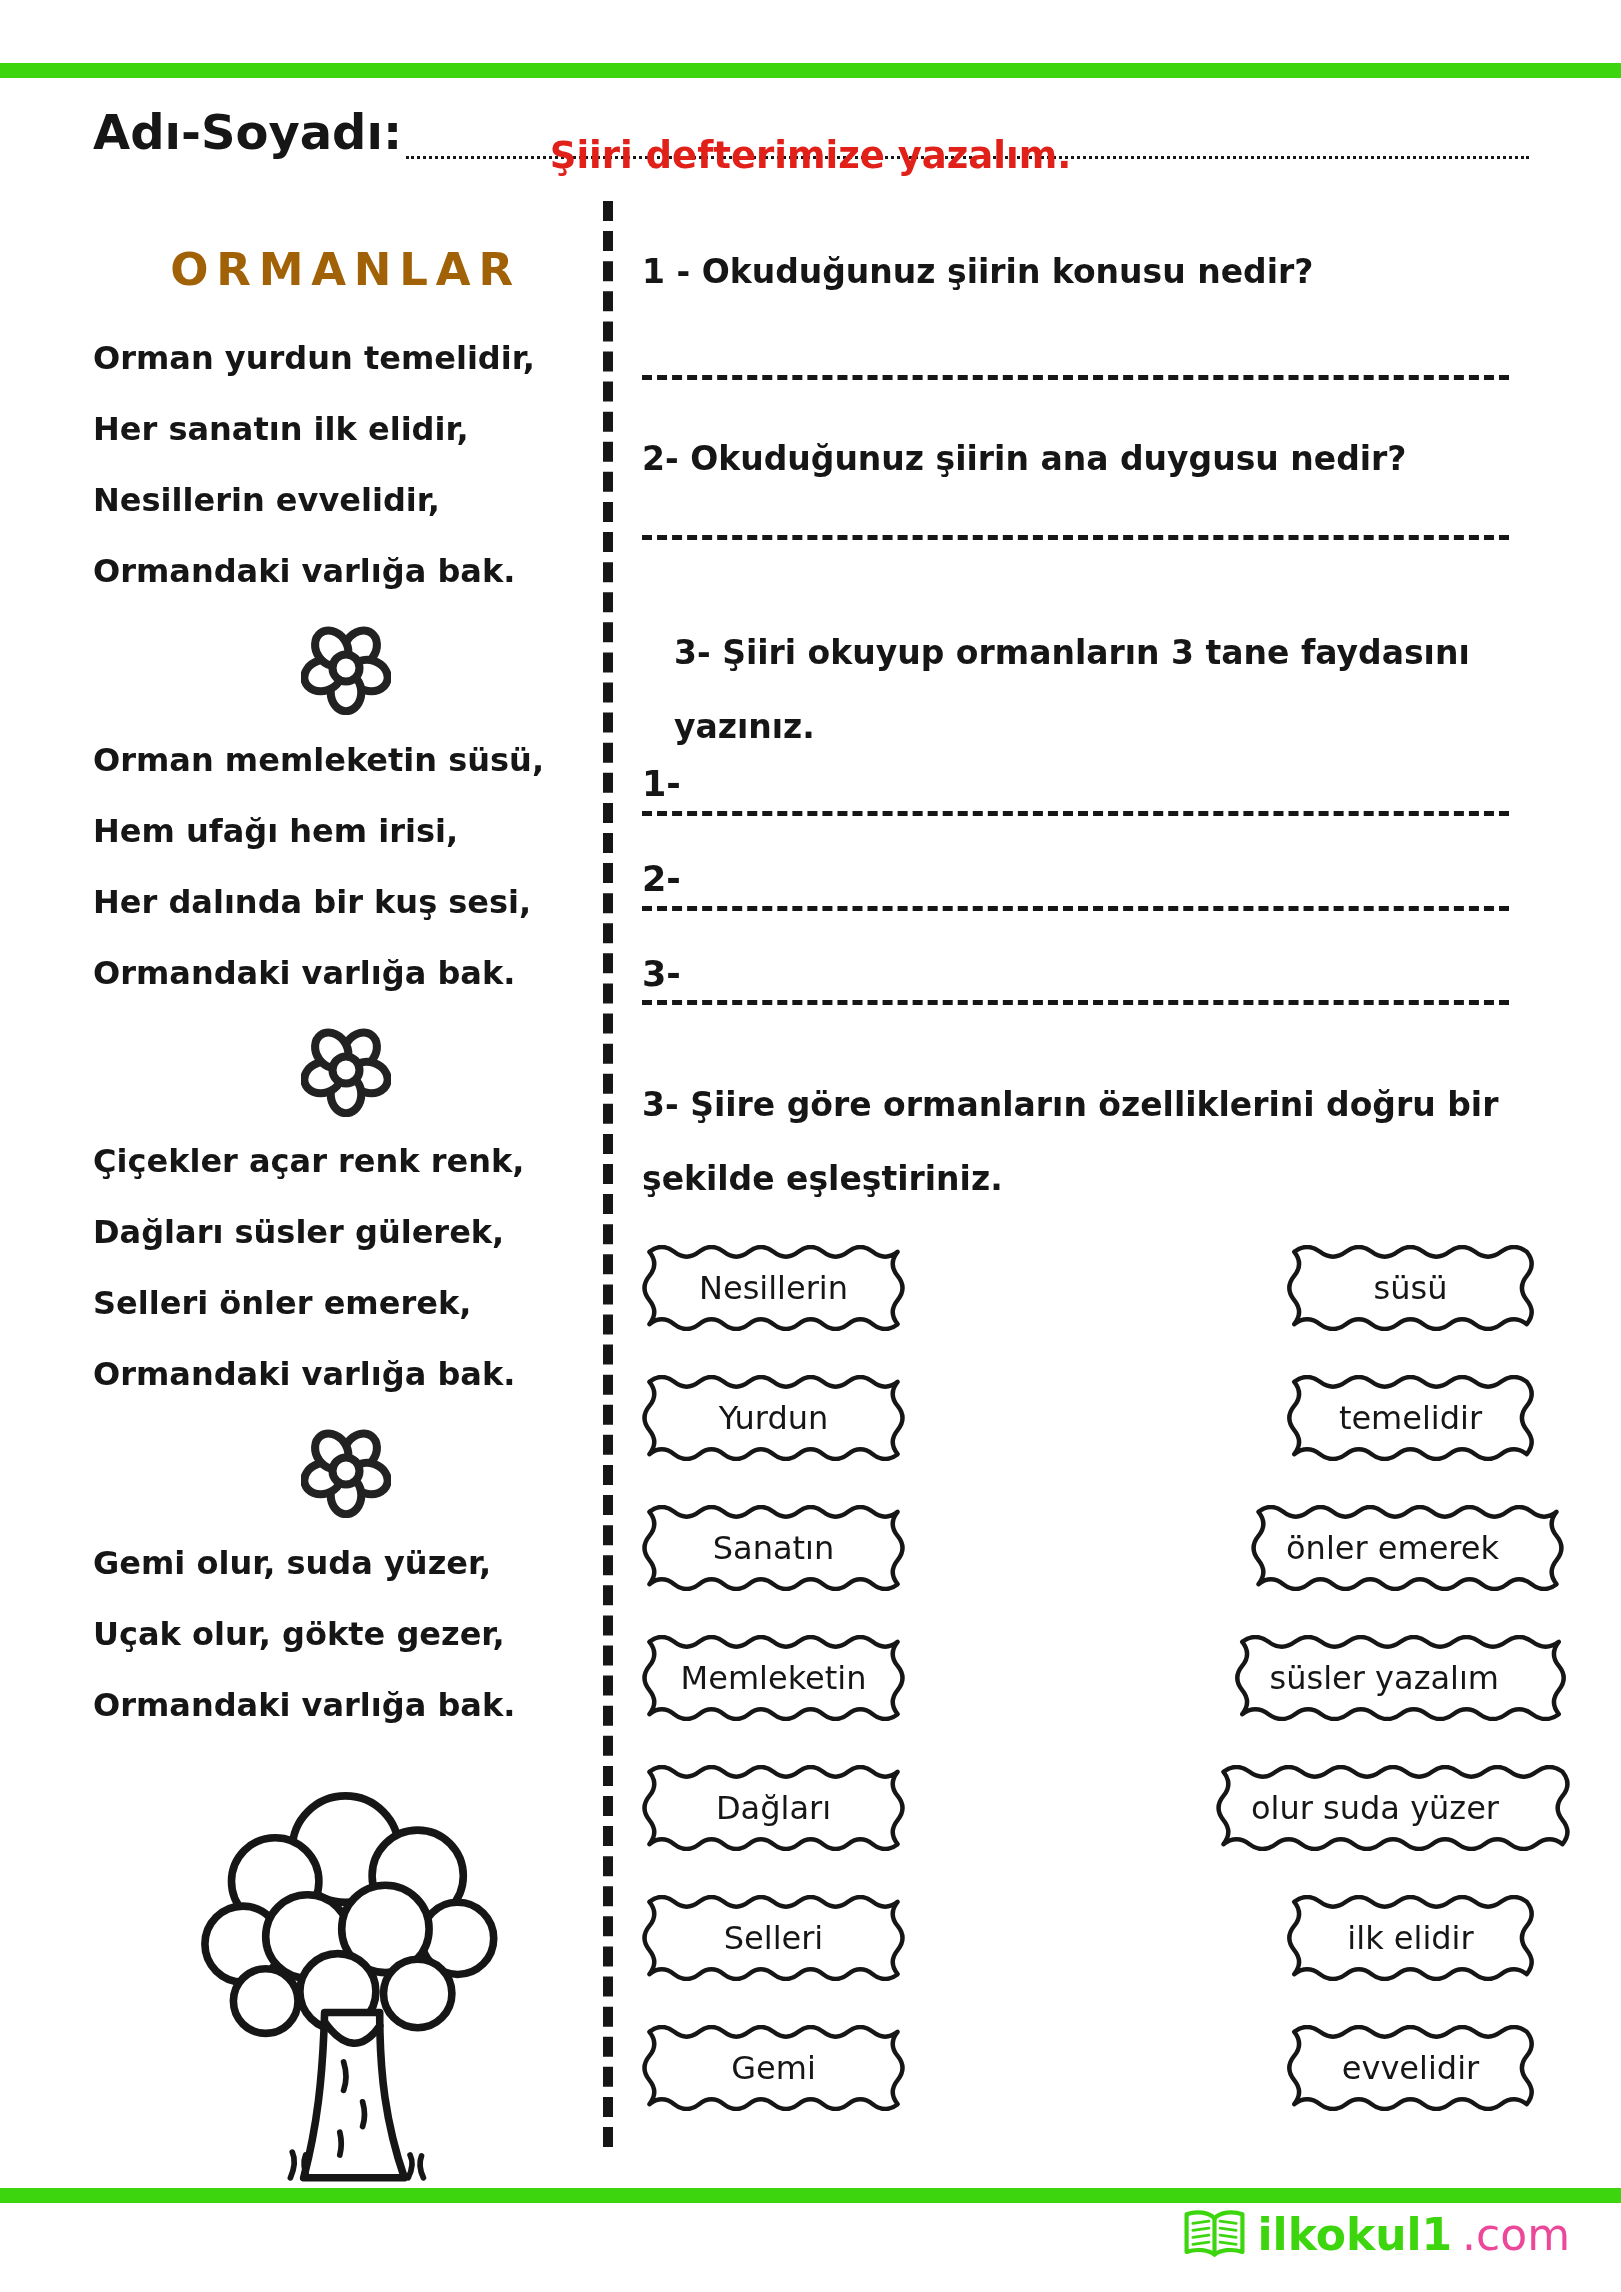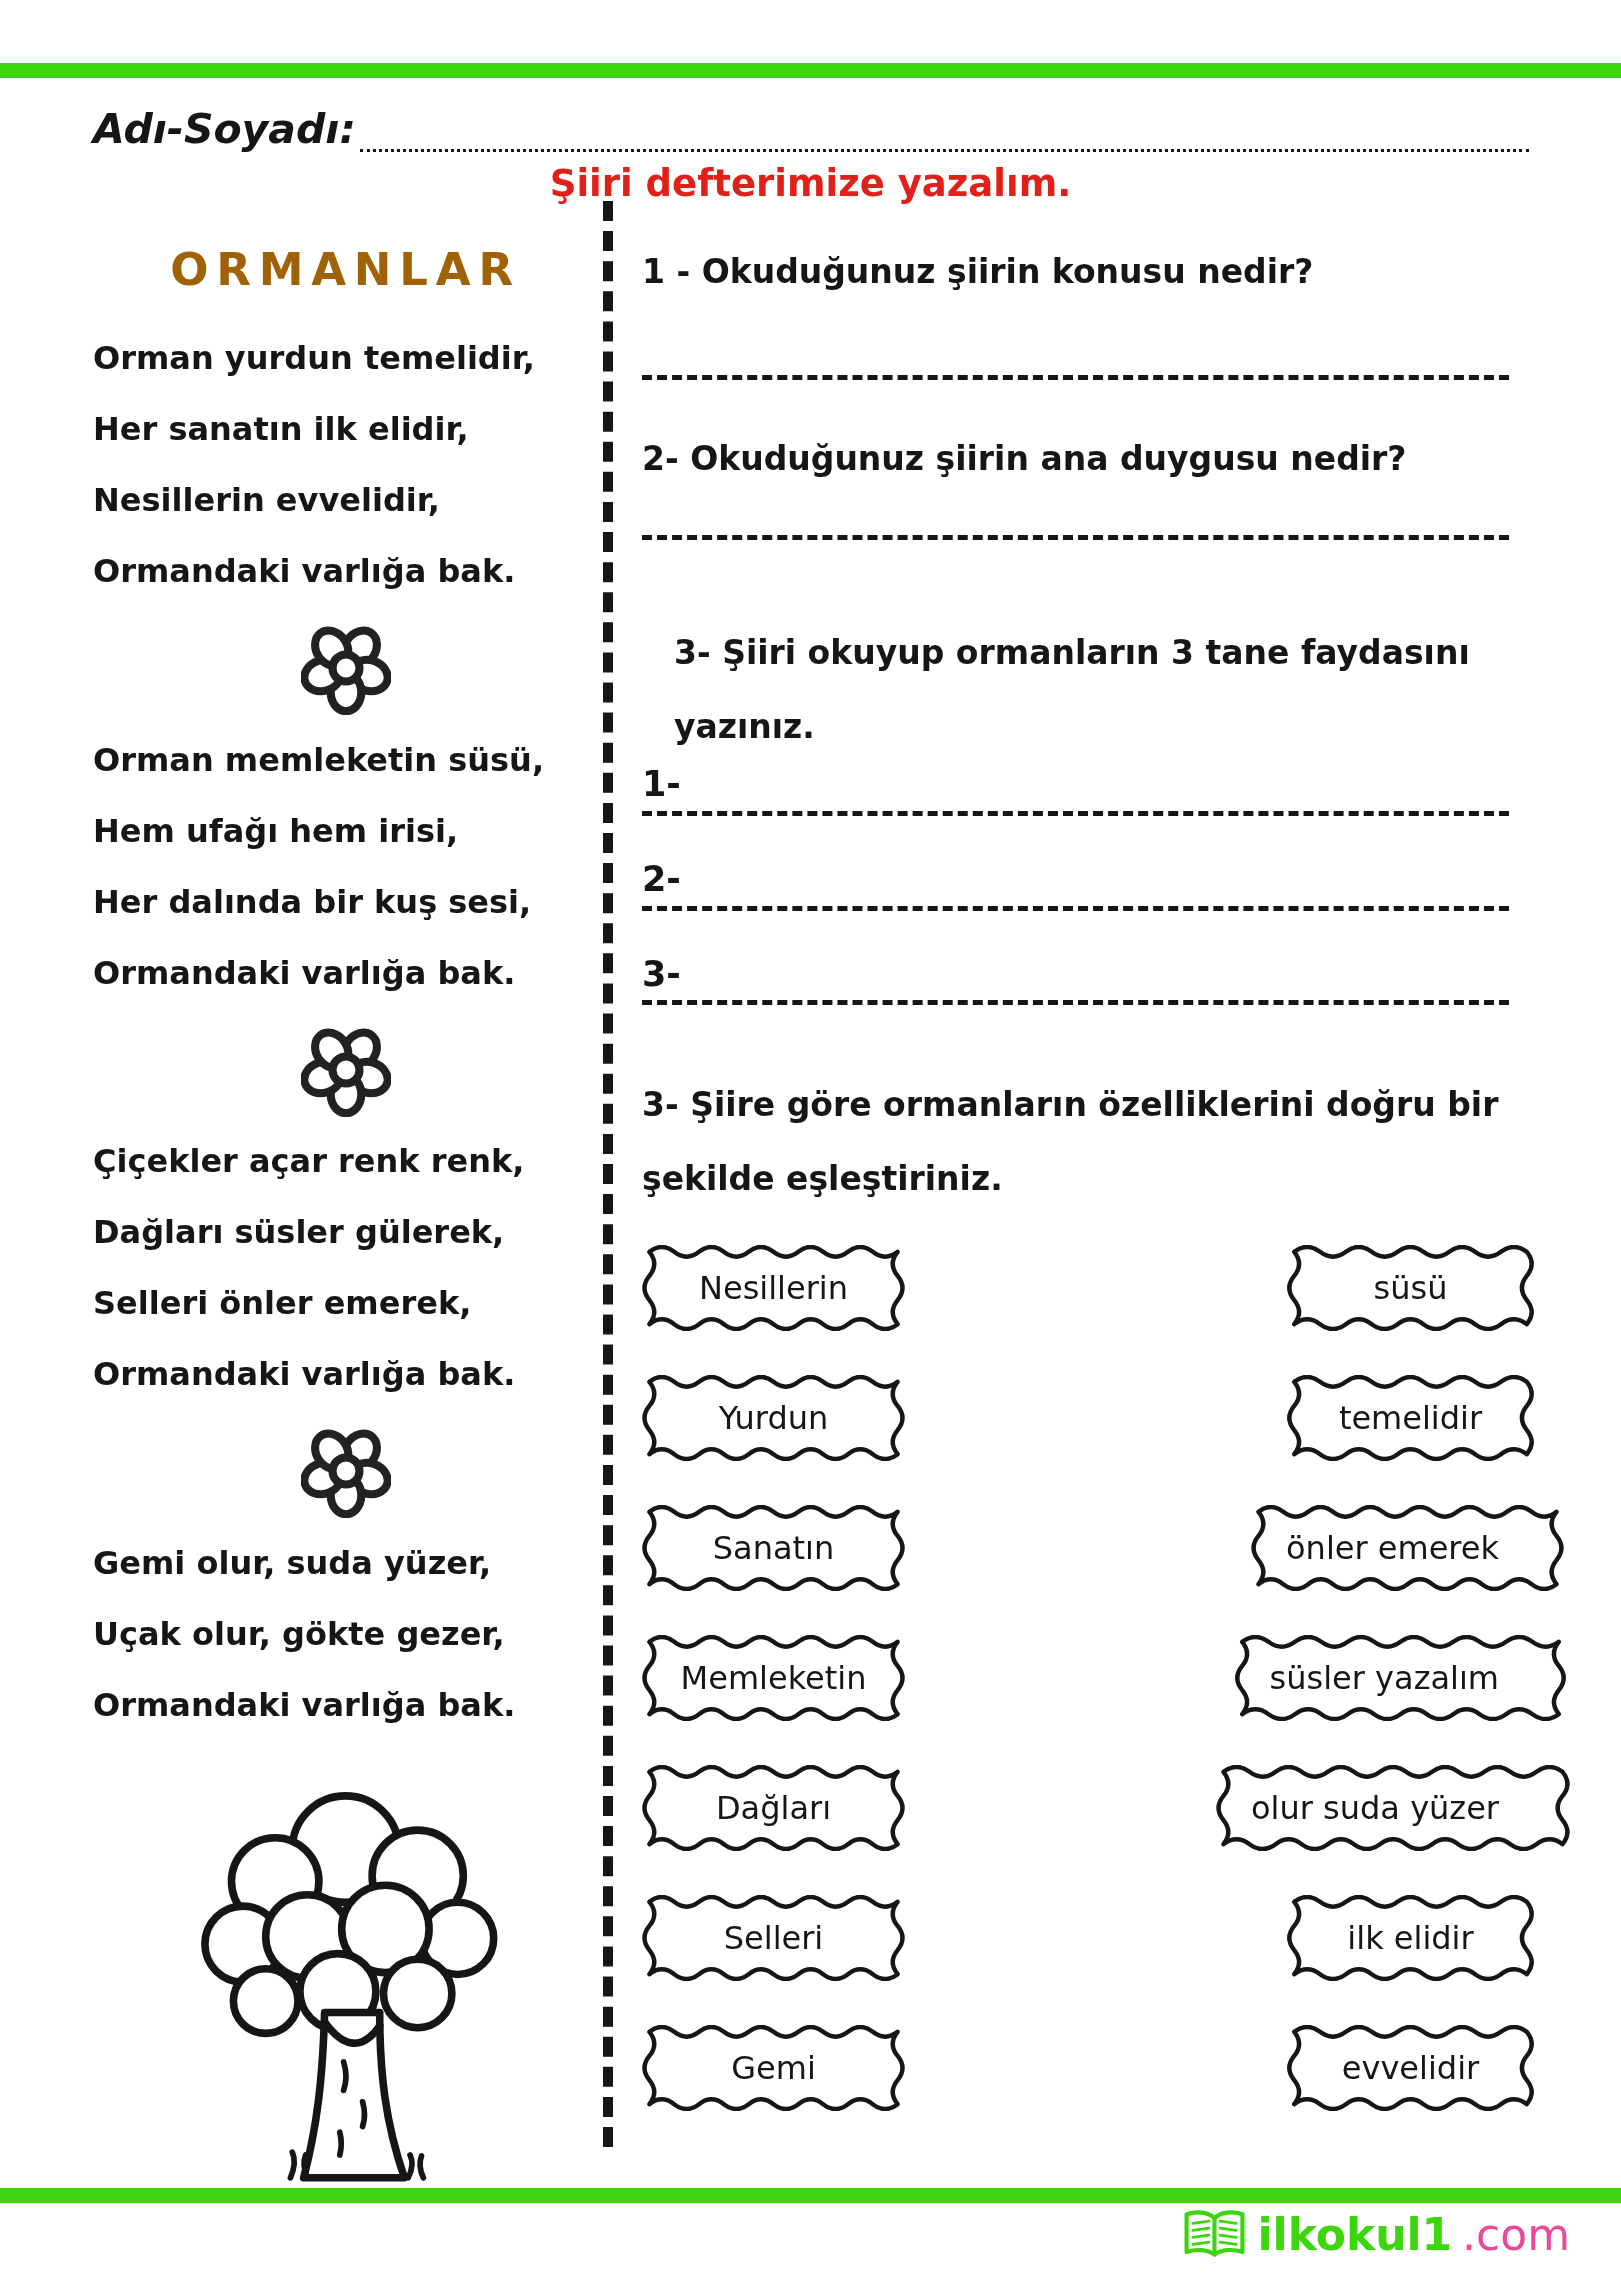--- a/index.html
+++ b/index.html
@@ -3,23 +3,23 @@
 <meta charset="utf-8">
 <style>
   html,body{margin:0;padding:0;background:#fff;}
   .page{position:relative;width:1621px;height:2293px;background:#ffffff;overflow:hidden;
         font-family:"DejaVu Sans",sans-serif;color:#161616;}
   .bar{position:absolute;left:0;width:1621px;height:14.7px;}
   .bar.top{top:63px;}
   .bar.bottom{top:2188px;}
   
   .name-row{position:absolute;left:93px;top:106px;width:1436px;display:flex;align-items:flex-end;}
-  .name-label{font-size:41px;font-weight:bold;white-space:nowrap;line-height:1.1;font-style:italic;}
+  .name-label{font-size:48px;font-weight:bold;white-space:nowrap;line-height:1.1;}
   .dotted-fill{flex:1;border-bottom:3.9px dotted #161616;height:43px;margin-left:3.9px;}
-  .subtitle{position:absolute;left:0;top:162px;width:1621px;text-align:center;
+  .subtitle{position:absolute;left:0;top:134px;width:1621px;text-align:center;
             font-size:37px;font-weight:bold;}
   
   .divider{position:absolute;left:603px;top:201px;height:1946px;width:0;border-left:10.8px dashed #161616;}
   
   .left-col{position:absolute;left:93px;top:243px;width:505px;}
   .poem-title{margin:0 0 27.4px 0;text-align:center;font-size:45px;font-weight:bold;letter-spacing:7.8px;}
   .stanza{margin:0;}
   .poem-line{margin:0;font-size:32px;font-weight:bold;line-height:71px;white-space:nowrap;}
   .flower{display:block;margin:13.7px auto 9.8px auto;}
   .tree{display:block;margin:33px auto 0 auto;}

